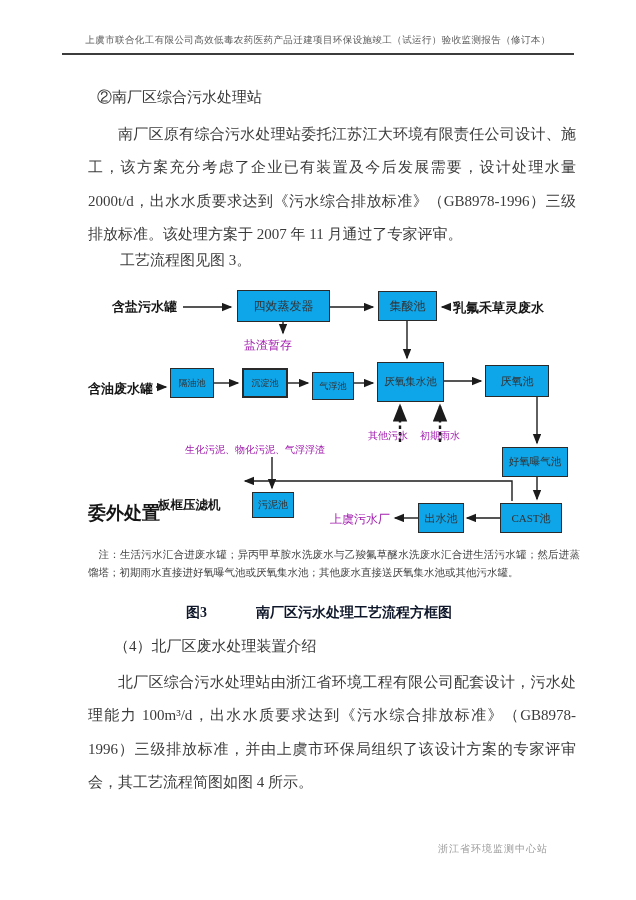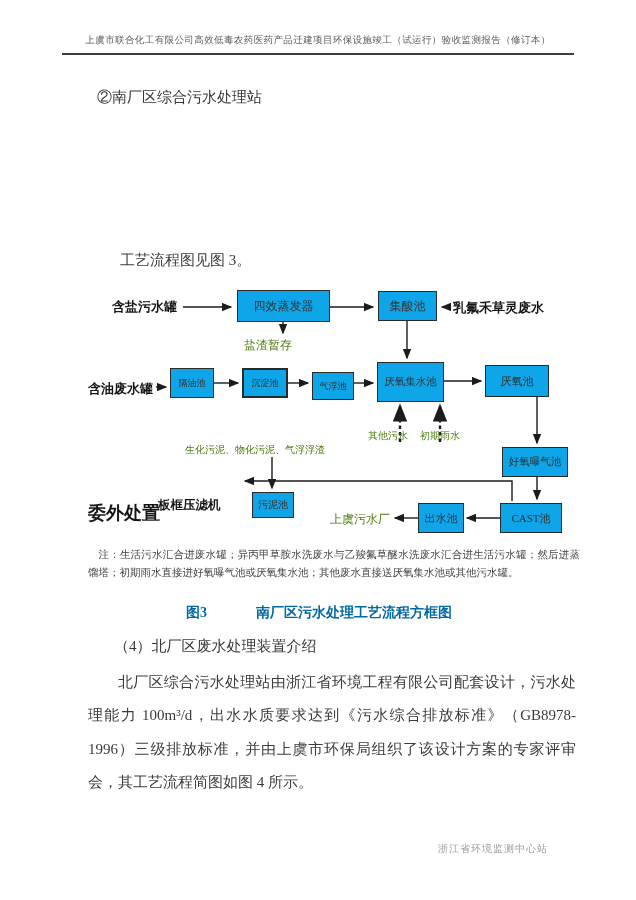--- a/index.html
+++ b/index.html
@@ -24,40 +24,41 @@
   .lead-line{position:absolute;left:120px;font-size:15px;color:#3b3b3b;}
   .sec-heading{position:absolute;left:114px;top:637px;font-size:15px;color:#383838;}
   
   .flowchart{position:absolute;left:0;top:285px;width:636px;height:260px;}
   .flowchart svg{position:absolute;left:0;top:0;}
   .fbox{
     position:absolute;border:1px solid #2a2a2a;background:#0ea5e9;
     display:flex;align-items:center;justify-content:center;text-align:center;
     color:#333;font-family:"Liberation Serif","DejaVu Serif",serif;white-space:nowrap;box-sizing:border-box;
   }
-  .flabel{position:absolute;white-space:nowrap;color:#4d7c0f;}
+  .flabel{position:absolute;white-space:nowrap;color:#a21caf;}
   .flabel.bold{font-weight:bold;color:#161616;font-family:"Liberation Sans","DejaVu Sans",sans-serif;}
   .note{
     position:absolute;left:88px;top:546px;width:492px;margin:0;
     font-size:10.5px;line-height:17.5px;text-align:justify;text-indent:1em;color:#444;
   }
-  .caption{position:absolute;top:604px;font-size:14px;font-weight:bold;color:#0369a1;}
+  .caption{position:absolute;top:604px;font-size:14px;font-weight:bold;color:#0f172a;}
   
   .page-num{position:absolute;top:831px;left:0;width:636px;text-align:center;font-size:11px;color:#6e6e6e;}
   .footer-org{position:absolute;top:842px;left:438px;font-size:10px;color:#9a9a9a;letter-spacing:1px;}
 </style>
 </head>
 <body>
 
 <div class="page">
 
   <div class="header-title">上虞市联合化工有限公司高效低毒农药医药产品迁建项目环保设施竣工（试运行）验收监测报告（修订本）</div>
   <div class="header-rule"></div>
 
   <div class="sub-heading">②南厂区综合污水处理站</div>
+  <p class="body-para" style="top:118px">南厂区原有综合污水处理站委托江苏江大环境有限责任公司设计、施工，该方案充分考虑了企业已有装置及今后发展需要，设计处理水量2000t/d，出水水质要求达到《污水综合排放标准》（GB8978-1996）三级排放标准。该处理方案于 2007 年 11 月通过了专家评审。</p>
   <div class="lead-line" style="top:251px">工艺流程图见图 3。</div>
 
   <div class="flowchart">
     <svg width="636" height="260" viewBox="0 0 636 260">
       <defs>
         <marker id="arr" orient="auto" markerWidth="9" markerHeight="8" refX="6.5" refY="3">
           <path d="M0,0 L7.5,3 L0,6 z" fill="#1c1c1c"></path>
         </marker>
       </defs>
       <g stroke="#1c1c1c" stroke-width="1.4" fill="none">

